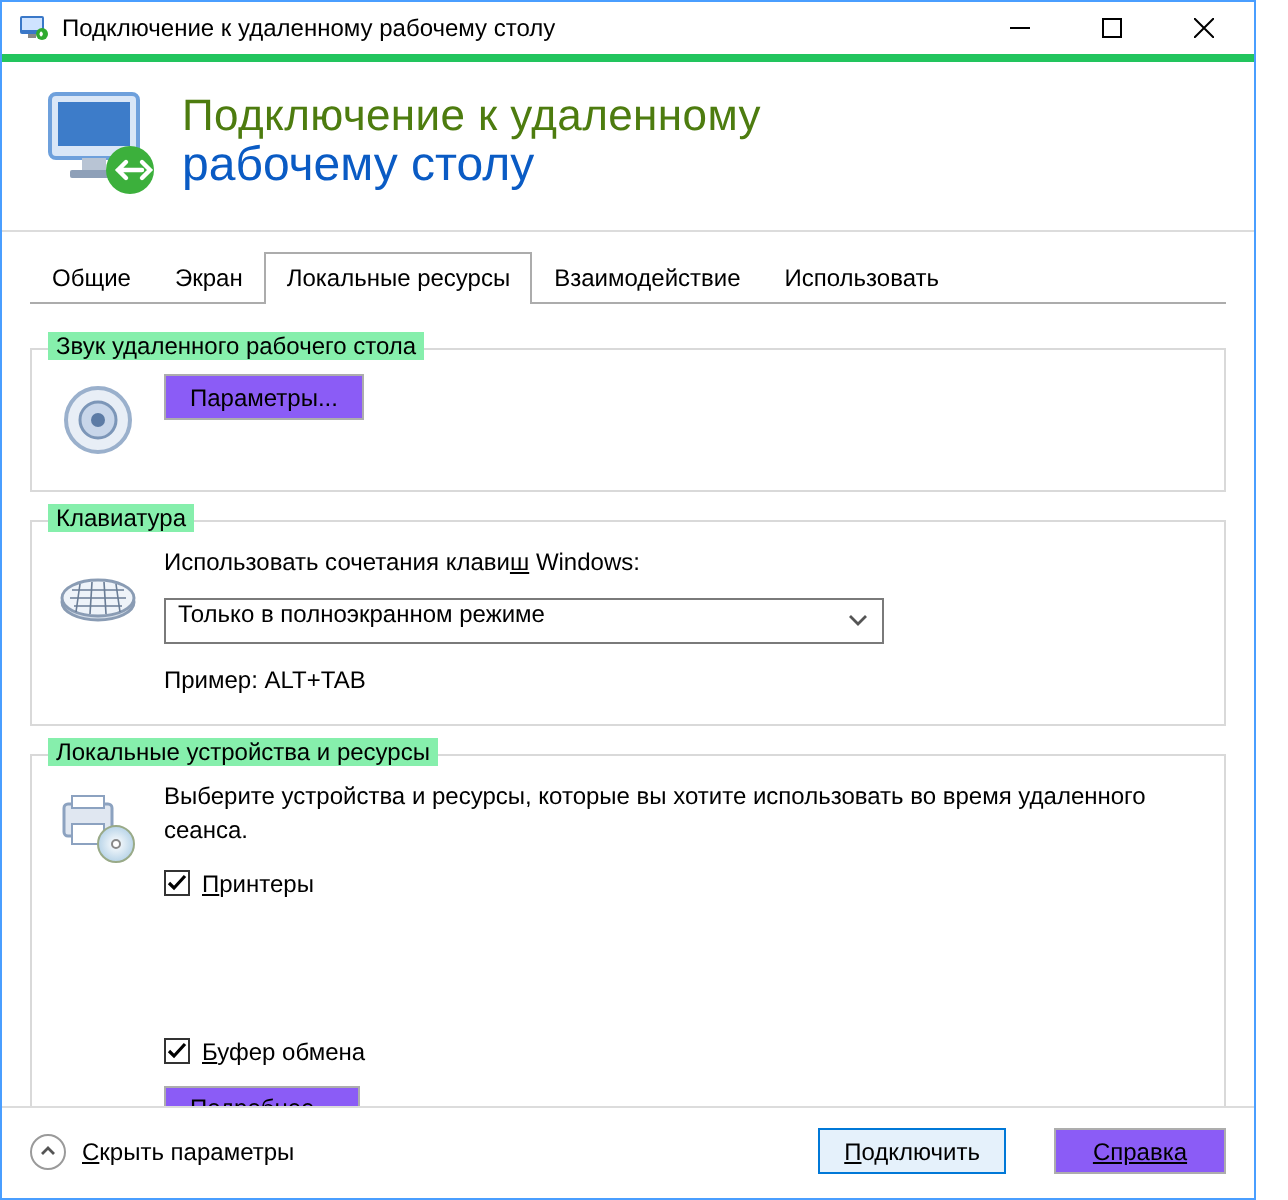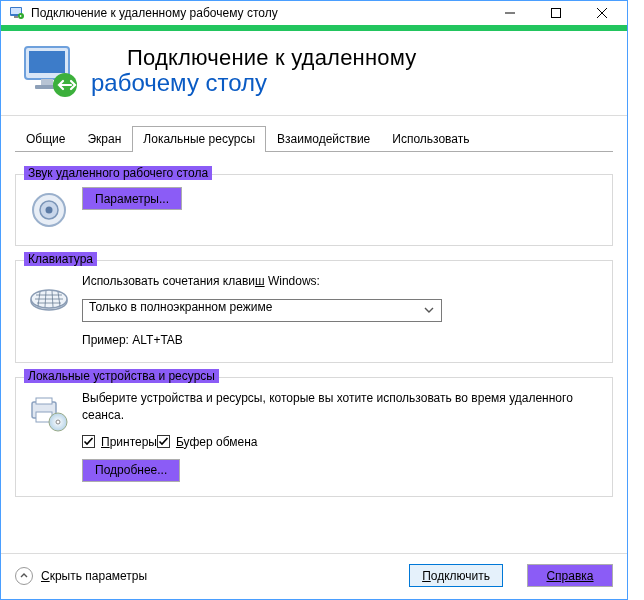--- a/index.html
+++ b/index.html
@@ -18,42 +18,42 @@
   background: #fff;
   display: flex;
   flex-direction: column;
 }
 .titlebar {
   height: 30px;
   display: flex;
   align-items: center;
   padding: 0 2px 0 8px;
   background: #fff;
-  border-bottom: 6px solid #22c55e;
+  border-bottom: 4px solid #22c55e;
 }
 .titlebar .app-icon {
   width: 16px; height: 16px;
   margin-right: 6px;
 }
 .titlebar .title { flex: 1; font-size: 12px; color: #000; }
 .win-btns { display: flex; }
 .win-btn {
   width: 46px; height: 29px;
   display: flex; align-items: center; justify-content: center;
   color: #333;
 }
 .header {
   display: flex;
   align-items: center;
   padding: 10px 20px 14px 20px;
   border-bottom: 1px solid #dcdcdc;
 }
 .header-icon { width: 60px; height: 60px; margin-right: 10px; }
 .header-text { display: flex; flex-direction: column; }
-.header-line1 { font-size: 22px; color: #000000; font-weight: 400; letter-spacing: 0.2px; margin-left: 36px; }
+.header-line1 { font-size: 22px; color: #4d7c0f; font-weight: 400; letter-spacing: 0.2px; }
 .header-line2 { font-size: 24px; color: #0a5bc4; font-weight: 400; margin-top: -2px; }
 .tabs {
   display: flex;
   padding: 10px 14px 0 14px;
   position: relative;
   text-align: center;
 }
 .tabs::after {
   content: ""; position: absolute; left: 14px; right: 14px; bottom: 0;
   height: 1px; background: #acacac;
@@ -83,21 +83,21 @@
 .groupbox {
   border: 1px solid #d9d9d9;
   border-radius: 0;
   margin-top: 14px;
   padding: 12px 12px 14px 12px;
   position: relative;
 }
 .groupbox .legend {
   position: absolute;
   top: -9px; left: 8px;
-  background: #8b5cf6;
+  background: #86efac;
   padding: 0 4px;
   font-size: 12px;
 }
 .group-row { display: flex; gap: 12px; }
 .group-icon { width: 42px; height: 42px; flex-shrink: 0; margin-top: 2px; }
 .group-body { flex: 1; display: flex; flex-direction: column; gap: 10px; }
 .desc { font-size: 12px; line-height: 1.35; }
 .btn {
   display: inline-flex; align-items: center; justify-content: center;
   min-width: 86px; height: 23px;
@@ -110,21 +110,21 @@
 .select {
   width: 360px; height: 23px;
   border: 1px solid #7a7a7a;
   display: flex; 
   padding: 0 6px;
   font-size: 12px;
   background: #fff;
   position: relative;
 }
 .select .chev { position: absolute; right: 6px; top: 4px; }
-.row-checks { display: flex; margin-top: 2px; }
+.row-checks { display: flex; gap: 70px; margin-top: 2px; flex-direction: column; }
 .chk { display: flex; align-items: center; gap: 6px; font-size: 12px; }
 .chkbox {
   width: 13px; height: 13px; border: 1px solid #333;
   display: inline-flex; align-items: center; justify-content: center;
   background: #fff;
 }
 .under { text-decoration: underline; }
 .footer {
   border-top: 1px solid #dcdcdc;
   padding: 10px 14px 12px 14px;

